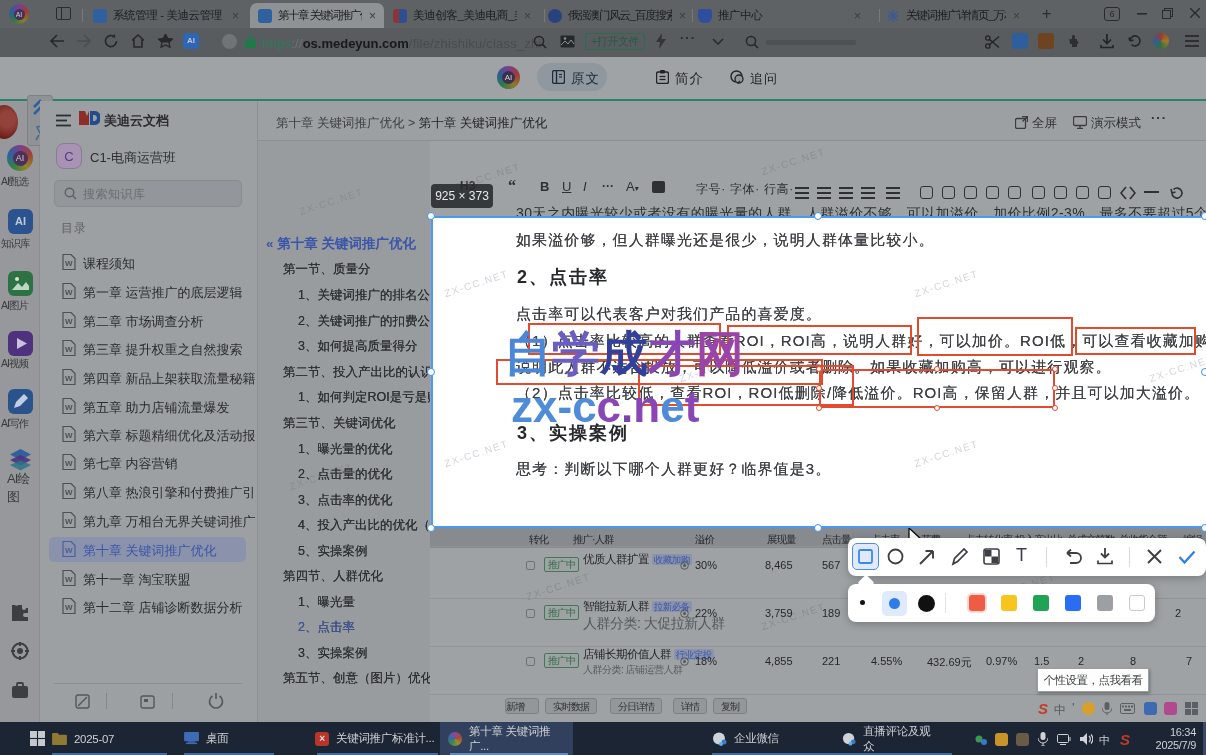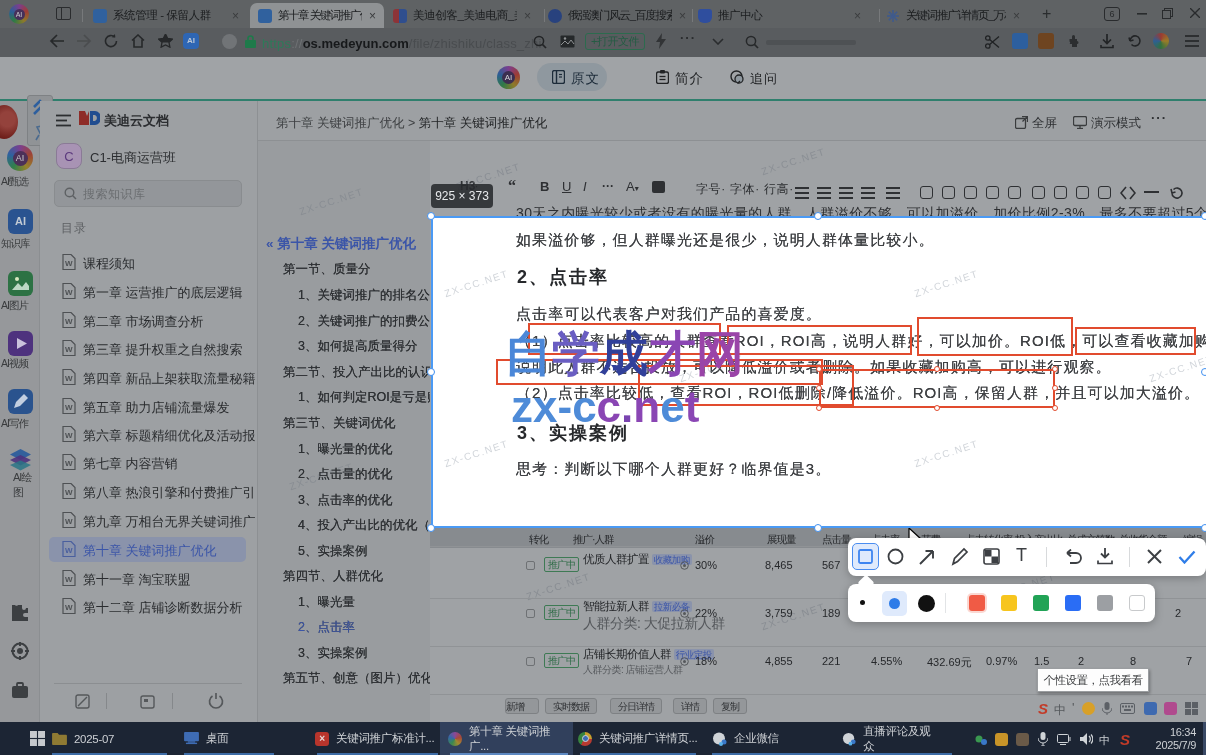--- a/index.html
+++ b/index.html
@@ -54,21 +54,21 @@
   <div class="abs" style="left:9px;top:4px;width:20px;height:20px;border-radius:50%;background:conic-gradient(#7c3e8e,#9e3c34,#8e7a2a,#2f7a46,#2c5e96,#7c3e8e);display:flex;align-items:center;justify-content:center">
         <span style="font-size:7px;color:#caccce;background:#46305a;border-radius:50%;width:11px;height:11px;text-align:center;line-height:11px">AI</span>
       </div>
   <svg class="abs" style="left:56px;top:7px" width="15" height="13" viewBox="0 0 15 13">
         <rect x=".5" y=".5" width="14" height="12" rx="1.5" fill="none" stroke="#2a2c2e"></rect>
         <line x1="5.5" y1="1" x2="5.5" y2="12" stroke="#2a2c2e"></line>
       </svg>
   <div class="tsep" style="left:82px"></div>
   <div class="tab" style="left:93px;width:148px">
         <span class="fav" style="background:#30619e"></span>
-        <span class="ttl" style="width:112px">系统管理 - 保留人群</span>
+        <span class="ttl" style="width:112px">系统管理 - 美迪云管理</span>
         <span class="x">×</span>
       </div>
   <div class="abs" id="activetab" style="left:250px;width:134px"></div>
   <div class="tab" style="left:258px;width:122px">
         <span class="fav" style="background:#30619e"></span>
         <span class="ttl" style="width:84px;letter-spacing:-1.5px">第十章 关键词推广优化</span>
         <span class="x">×</span>
       </div>
   <div class="tab" style="left:393px;width:144px">
         <span class="fav" style="background:linear-gradient(90deg,#8c3438 45%,#2f4e8e 45%)"></span>
@@ -245,21 +245,21 @@
         </svg>
       </div>
   <div class="abs" style="left:1px;top:316px;font-size:10.5px;color:#3a3c3e;letter-spacing:-1px">AI写作</div>
   <div class="abs" style="left:8px;top:346px;width:25px;height:25px">
         <svg width="25" height="25" viewBox="0 0 25 25">
           <path d="M12.5 2 L23 7.5 L12.5 13 L2 7.5 Z" fill="#33609c"></path>
           <path d="M12.5 8 L23 13 L12.5 18.5 L2 13 Z" fill="#4e327e" opacity=".9"></path>
           <path d="M12.5 13.5 L23 18 L12.5 23.5 L2 18 Z" fill="#2a7486" opacity=".85"></path>
         </svg>
       </div>
-  <div class="abs" style="left:13px;top:369px;font-size:11px;color:#3a3c3e;letter-spacing:-1px">AI绘图</div>
+  <div class="abs" style="left:7px;top:369px;font-size:13px;color:#3a3c3e;letter-spacing:-1px">AI绘图</div>
   <svg class="abs" style="left:11px;top:503px" width="18" height="18" viewBox="0 0 18 18">
         <path d="M7 1 h4 v3 a2 2 0 0 0 4 0 h2 v5 h-3 a2 2 0 0 0 0 4 h3 v4 H1 V1 h3 a2 2 0 0 0 3 0z" fill="#3c3f42"></path>
       </svg>
   <svg class="abs" style="left:11px;top:541px" width="18" height="18" viewBox="0 0 18 18">
         <circle cx="9" cy="9" r="7.5" fill="none" stroke="#3c3f42" stroke-width="2"></circle>
         <circle cx="9" cy="9" r="3" fill="#3c3f42"></circle>
         <g stroke="#3c3f42" stroke-width="2">
           <line x1="9" y1="0" x2="9" y2="4"></line>
           <line x1="9" y1="14" x2="9" y2="18"></line>
           <line x1="0" y1="9" x2="4" y2="9"></line>
@@ -557,23 +557,20 @@
           <path d="M0 2 a1 1 0 0 1 1-1 h5 l1.5 2 H15 a1 1 0 0 1 1 1 V13 a1 1 0 0 1-1 1 H1 a1 1 0 0 1-1-1z" fill="#8f7a33"></path>
         </svg>2025-07<span class="un" style="left:0;width:115px;right:auto"></span></div>
 <div class="tbtn" style="left:184px;width:95px"><svg width="15" height="13" viewBox="0 0 16 14" style="margin-right:7px">
           <rect width="16" height="10" rx="1" fill="#3e6cb4"></rect>
           <rect x="4" y="10" width="8" height="1.5" fill="#3e6cb4"></rect>
           <rect x="2" y="11.5" width="12" height="1.5" fill="#3e6cb4"></rect>
         </svg>桌面<span class="un" style="left:0;width:90px;right:auto"></span></div>
 <div class="tbtn" style="left:315px;width:125px"><div style="width:14px;height:14px;border-radius:3px;background:#b8352c;color:#e8d8d6;font-size:10px;font-weight:bold;text-align:center;line-height:14px;margin-right:7px">×</div>关键词推广标准计...<span class="un"></span></div>
 <div class="abs" style="left:440px;top:0px;width:133px;height:33px;background:#31405c"></div>
 <div class="tbtn" style="left:448px;width:122px"><div style="width:14px;height:14px;border-radius:50%;background:conic-gradient(#8a4898,#a84838,#a08a30,#3a8850,#3468a8,#8a4898);margin-right:7px"></div>第十章 关键词推广...<span class="un" style="background:#5d89c2"></span></div>
-<div class="tbtn" style="left:578px;width:120px"><div style="width:14px;height:14px;border-radius:50%;background:conic-gradient(#c8a02c 0 25%,#b83a30 25% 60%,#38843e 60% 100%);margin-right:7px;position:relative">
-          <div style="position:absolute;left:3.5px;top:3.5px;width:7px;height:7px;border-radius:50%;background:#3e6cb4;border:1px solid #cfd3d7"></div>
-        </div>关键词推广详情页...<span class="un"></span></div>
 <div class="tbtn" style="left:712px;width:68px"><svg width="15" height="14" viewBox="0 0 15 14" style="margin-right:7px">
           <circle cx="7" cy="6.5" r="6" fill="#cfd3d7"></circle>
           <circle cx="12" cy="10" r="2.5" fill="#3a78c8"></circle>
           <circle cx="9" cy="12" r="2" fill="#58b0e8"></circle>
         </svg>企业微信<span class="un" style="left:0;width:150px;right:auto"></span></div>
 <div class="tbtn" style="left:842px;width:95px"><svg width="15" height="14" viewBox="0 0 15 14" style="margin-right:7px">
           <circle cx="7" cy="6.5" r="6" fill="#cfd3d7"></circle>
           <circle cx="12" cy="10" r="2.5" fill="#3a78c8"></circle>
           <circle cx="9" cy="12" r="2" fill="#58b0e8"></circle>
         </svg>直播评论及观众<span class="un" style="left:0;width:110px;right:auto"></span></div>

